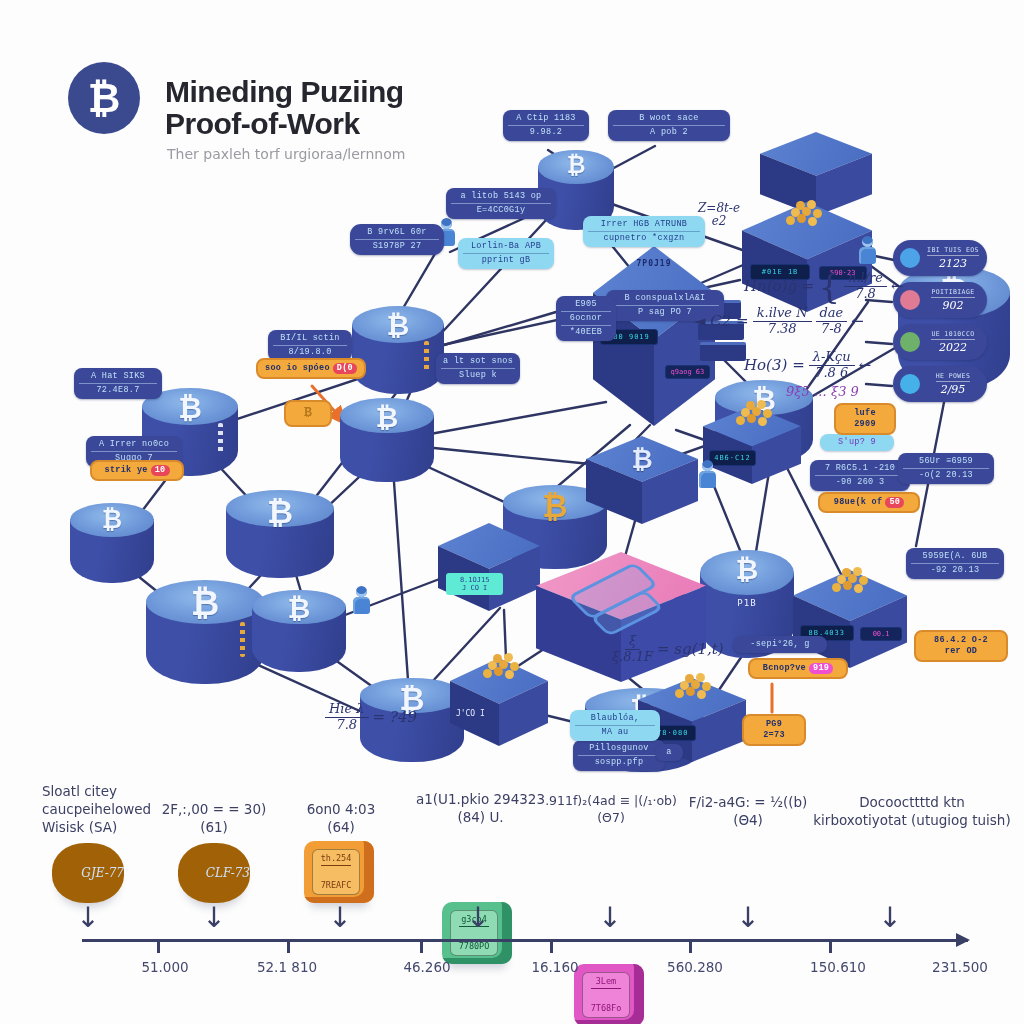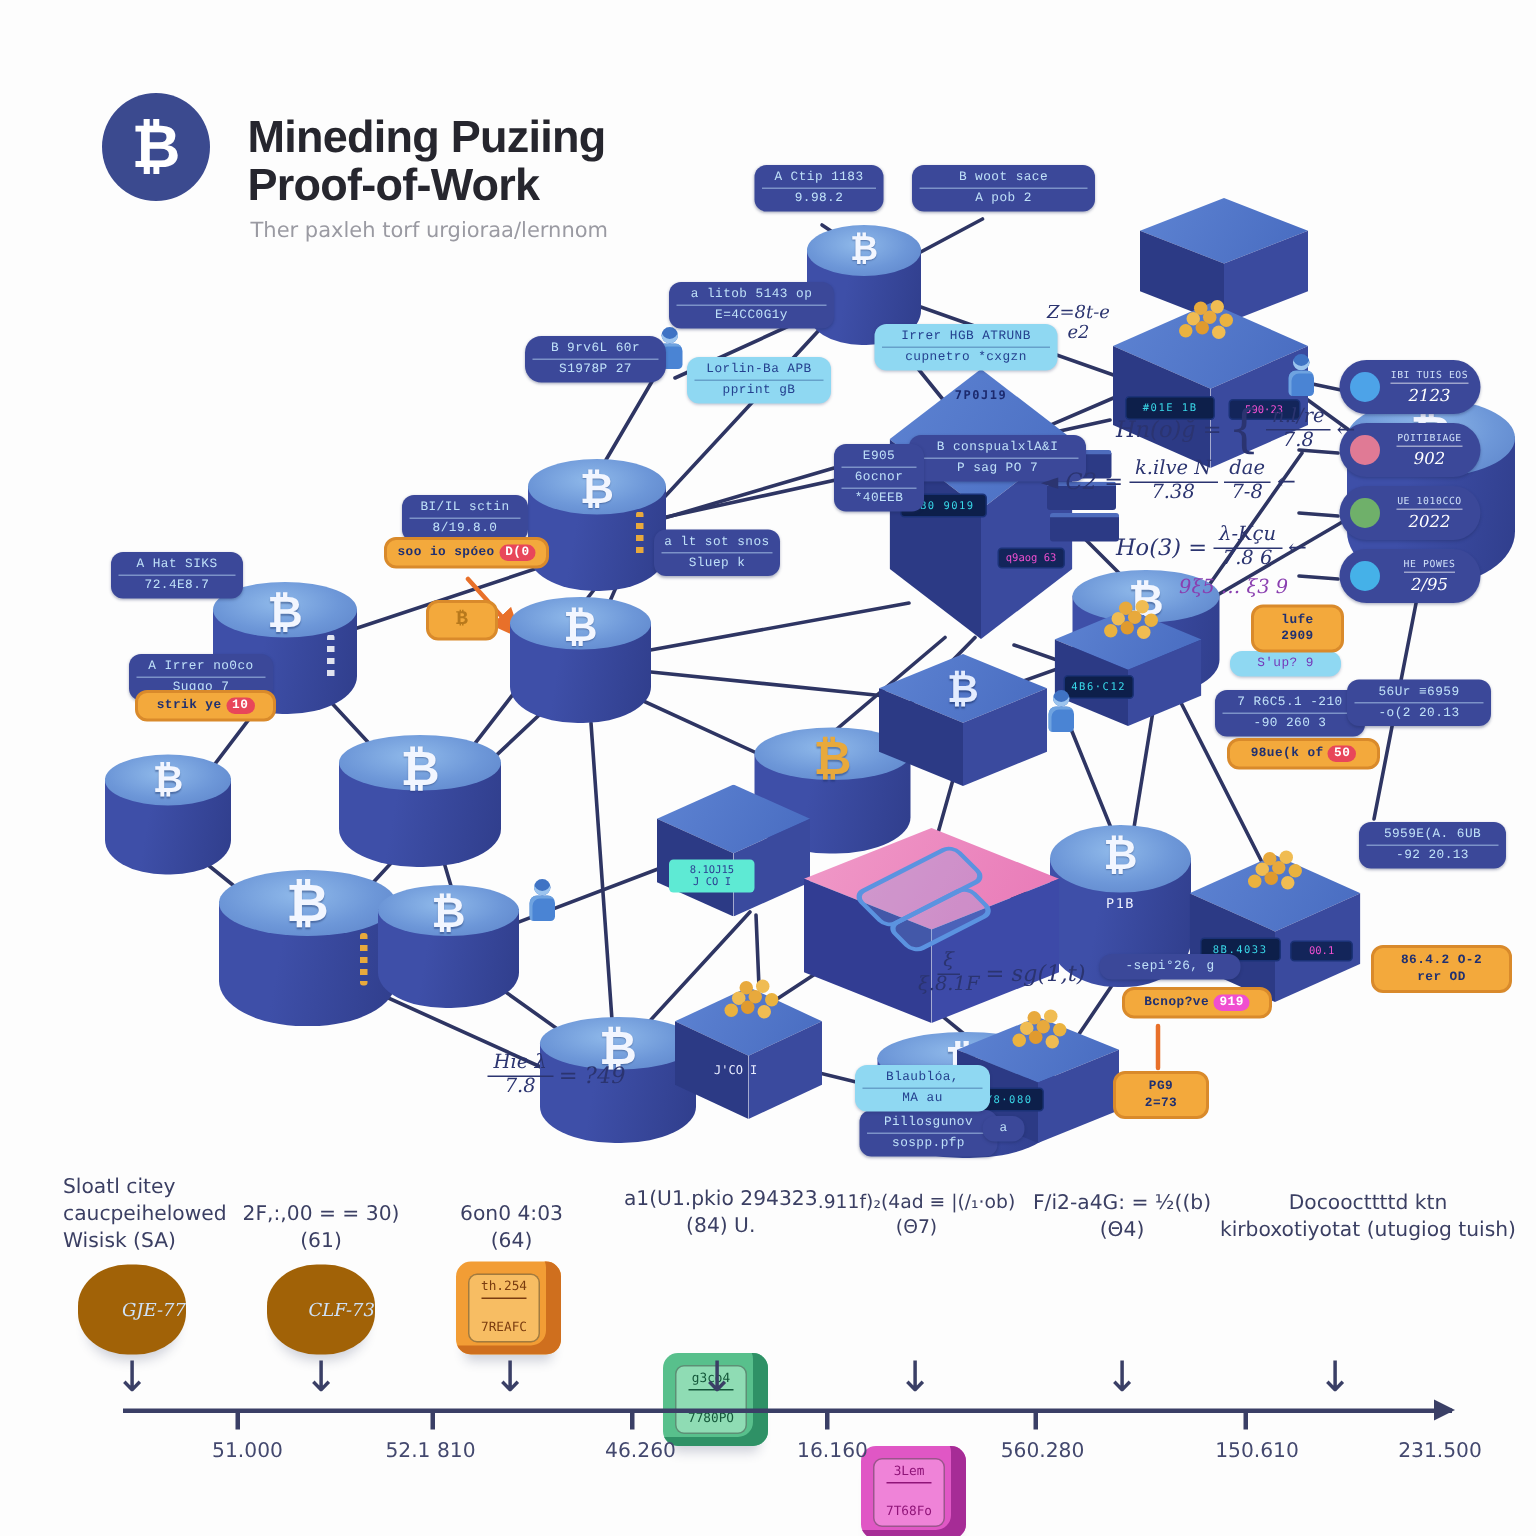--- a/index.html
+++ b/index.html
@@ -29,21 +29,21 @@
   .cube.navy .ftop{background:linear-gradient(120deg,#5d83d2,#4467bd);}
   .cube.navy .fleft{background:#2c3a85;}
   .cube.navy .fright{background:#3a4a9e;}
   .cube.pink .ftop{background:linear-gradient(120deg,#f09ac8,#e773b4);}
   .cube.pink .fleft{background:#323d93;}
   .cube.pink .fright{background:#3d4aa8;}
   .cube .coins{position:absolute;top:13%;left:34%;width:9px;height:9px;border-radius:50%;background:#eab23f;box-shadow:11px -2px 0 #e09a2e,22px 1px 0 #f0bc52,5px -8px 0 #f0bc52,16px -9px 0 #e8a93c,27px -7px 0 #eab23f,10px -15px 0 #e8a93c,21px -16px 0 #f0bc52;}
   .cube .screen{position:absolute;left:6%;top:56%;width:42%;background:#0d1f4a;border:1px solid #1b3277;border-radius:3px;color:#39d8e8;font:7px "DejaVu Sans Mono",monospace;padding:3px 2px;text-align:center;letter-spacing:1px;}
   .cube .screen2{position:absolute;right:4%;top:58%;width:34%;background:#13255a;border:1px solid #1b3277;border-radius:3px;color:#f04fd0;font:7px "DejaVu Sans Mono",monospace;padding:2px 1px;text-align:center;}
   .cube .panel{position:absolute;left:8%;top:57%;width:52%;background:#5eead4;border-radius:3px;color:#2b3f92;font:7px "DejaVu Sans Mono",monospace;padding:3px 2px;text-align:center;white-space:pre-line;}
-  .cube .panel2{position:absolute;left:6%;top:58%;width:50%;color:#e8ecff;font:8px "DejaVu Sans Mono",monospace;text-align:right;white-space:pre-line;}
+  .cube .panel2{position:absolute;left:6%;top:58%;width:50%;color:#e8ecff;font:8px "DejaVu Sans Mono",monospace;text-align:left;white-space:pre-line;}
   .cube .cube-sym{position:absolute;left:50%;top:9%;transform:translateX(-50%);color:#e3ecff;font-weight:bold;font-size:26px;text-shadow:0 1px 1px rgba(20,40,90,.5);}
   .cube .toplabel{position:absolute;left:50%;top:7%;transform:translateX(-50%);color:#1c2a6e;font:bold 8px "DejaVu Sans Mono",monospace;letter-spacing:1px;}
   .cube.tall .screen{top:46%;}
   .cube.tall .screen2{top:66%;}
   .slab{position:absolute;background:#2c3a85;border-top:3px solid #4e6cbd;border-radius:2px;z-index:2;}
   .deco{position:absolute;border:3px solid #5b93e0;border-radius:8px;background:rgba(120,170,235,.25);transform:rotate(-27deg) skewX(18deg);z-index:3;}
   
   .badge{position:absolute;z-index:3;border-radius:8px;padding:3px 5px;text-align:center;font-family:"DejaVu Sans Mono",monospace;}
   .badge .bl{display:block;font-size:8.5px;line-height:1.3;letter-spacing:.3px;white-space:nowrap;font-family:Liberation Mono, monospace;}
   .badge.dark{background:#3b4899;color:#bfe0f8;box-shadow:0 1px 2px rgba(30,40,90,.35);}

